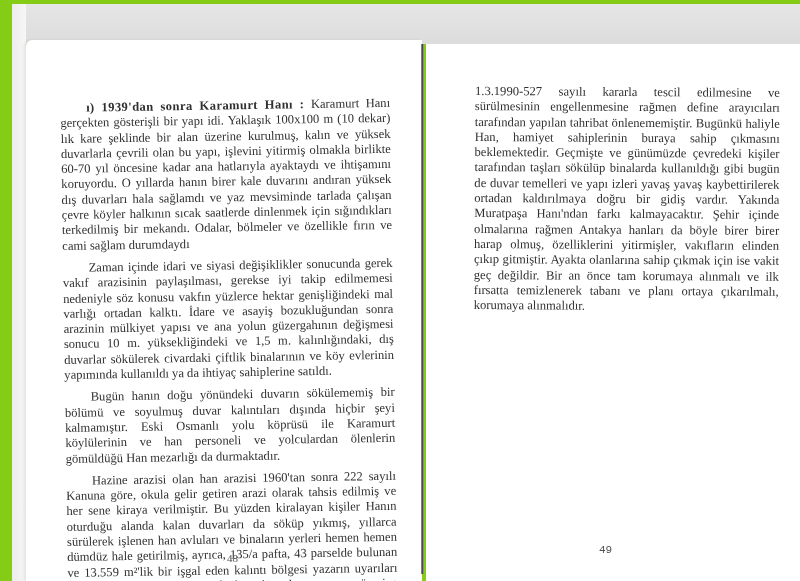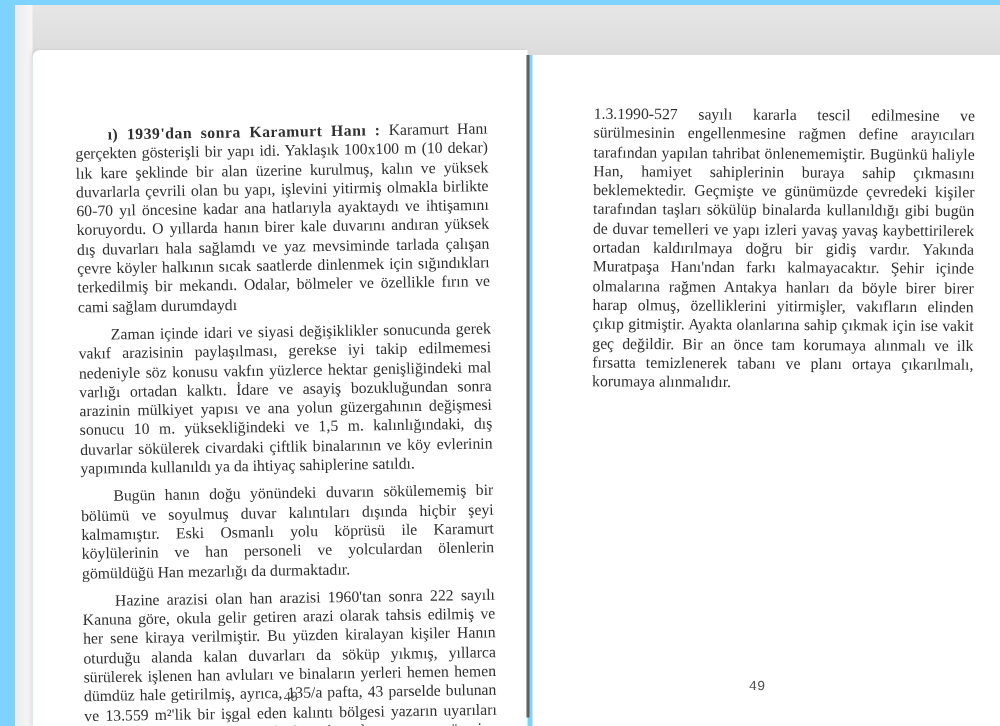--- a/index.html
+++ b/index.html
@@ -9,21 +9,21 @@
       height: 581px;
       overflow: hidden;
       background: #ffffff;
       font-family: "Liberation Serif", "DejaVu Serif", serif;
       color: #2a2a2a;
     }
     .scan {
       position: relative;
       width: 800px;
       height: 581px;
-      background: #7dd3fc;
+      background: #84cc16;
     }
     
     .scan-top-band {
       position: absolute;
       left: 12px;
       top: 4px;
       width: 788px;
       height: 40px;
       background: linear-gradient(#e6e6e6, #dcdcdc);
     }

